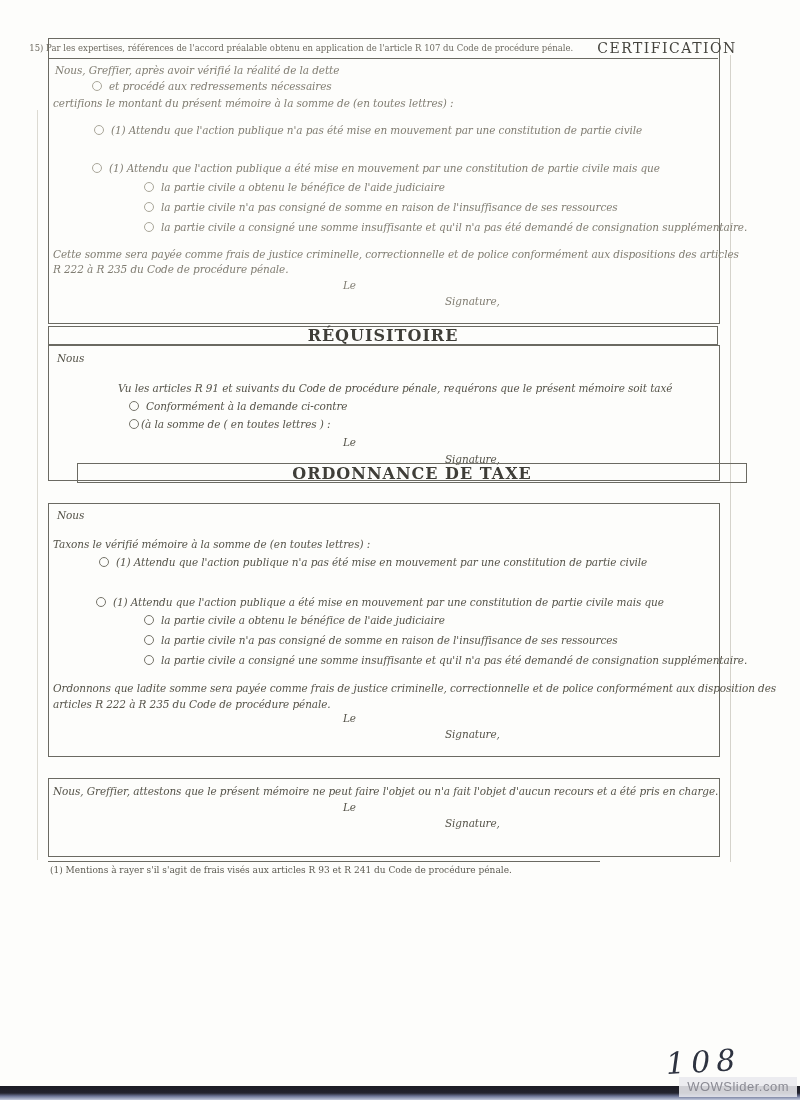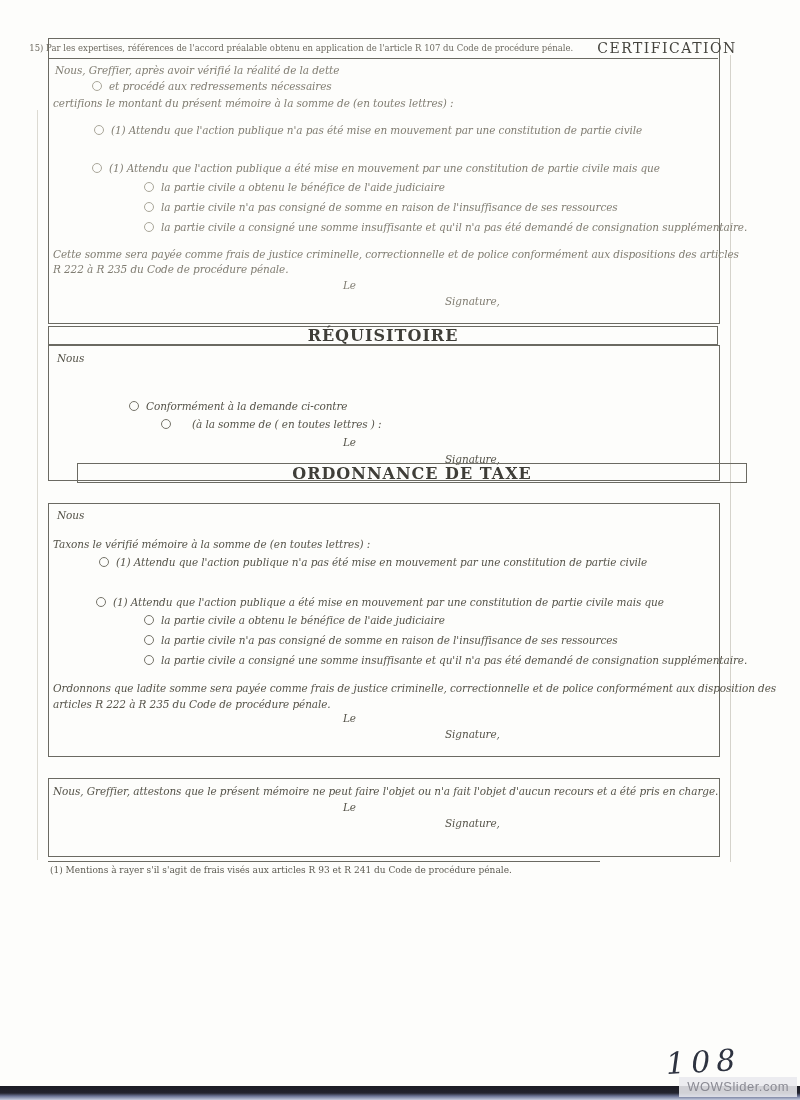--- a/index.html
+++ b/index.html
@@ -70,25 +70,26 @@
   <div class="t faded" style="left:53px;top:263px;">R 222 à R 235 du Code de procédure  pénale.</div>
   <div class="t faded" style="left:343px;top:279px;">Le</div>
   <div class="t faded" style="left:445px;top:295px;">Signature,</div>
 
   <div class="band" style="left:48px;top:326px;width:668px;height:17px;">
     <span class="sec-title">RÉQUISITOIRE</span>
   </div>
   <div class="box" style="left:48px;top:345px;width:670px;height:134px;"></div>
 
   <div class="t ink" style="left:57px;top:352px;">Nous</div>
+  <div class="t ink" style="left:118px;top:382px;">Vu les articles R 91 et suivants du Code de procédure pénale, requérons que le présent mémoire soit taxé</div>
   <div class="row" style="left:129px;top:400px;gap:7px;">
     <span class="circ"></span>
     <span class="rowtext ink">Conformément à la demande ci-contre</span>
   </div>
-  <div class="row" style="left:129px;top:418px;gap:21px;margin-left:32px;">
+  <div class="row" style="left:129px;top:418px;gap:2px;">
     <span class="circ"></span>
     <span class="rowtext ink">(à la somme de ( en toutes lettres ) :</span>
   </div>
   <div class="t ink" style="left:343px;top:436px;">Le</div>
   <div class="t ink" style="left:445px;top:453px;">Signature,</div>
 
   <div class="band" style="left:48px;top:463px;width:668px;height:18px;margin-left:29px;">
     <span class="sec-title">ORDONNANCE DE TAXE</span>
   </div>
   <div class="box" style="left:48px;top:503px;width:670px;height:252px;"></div>

